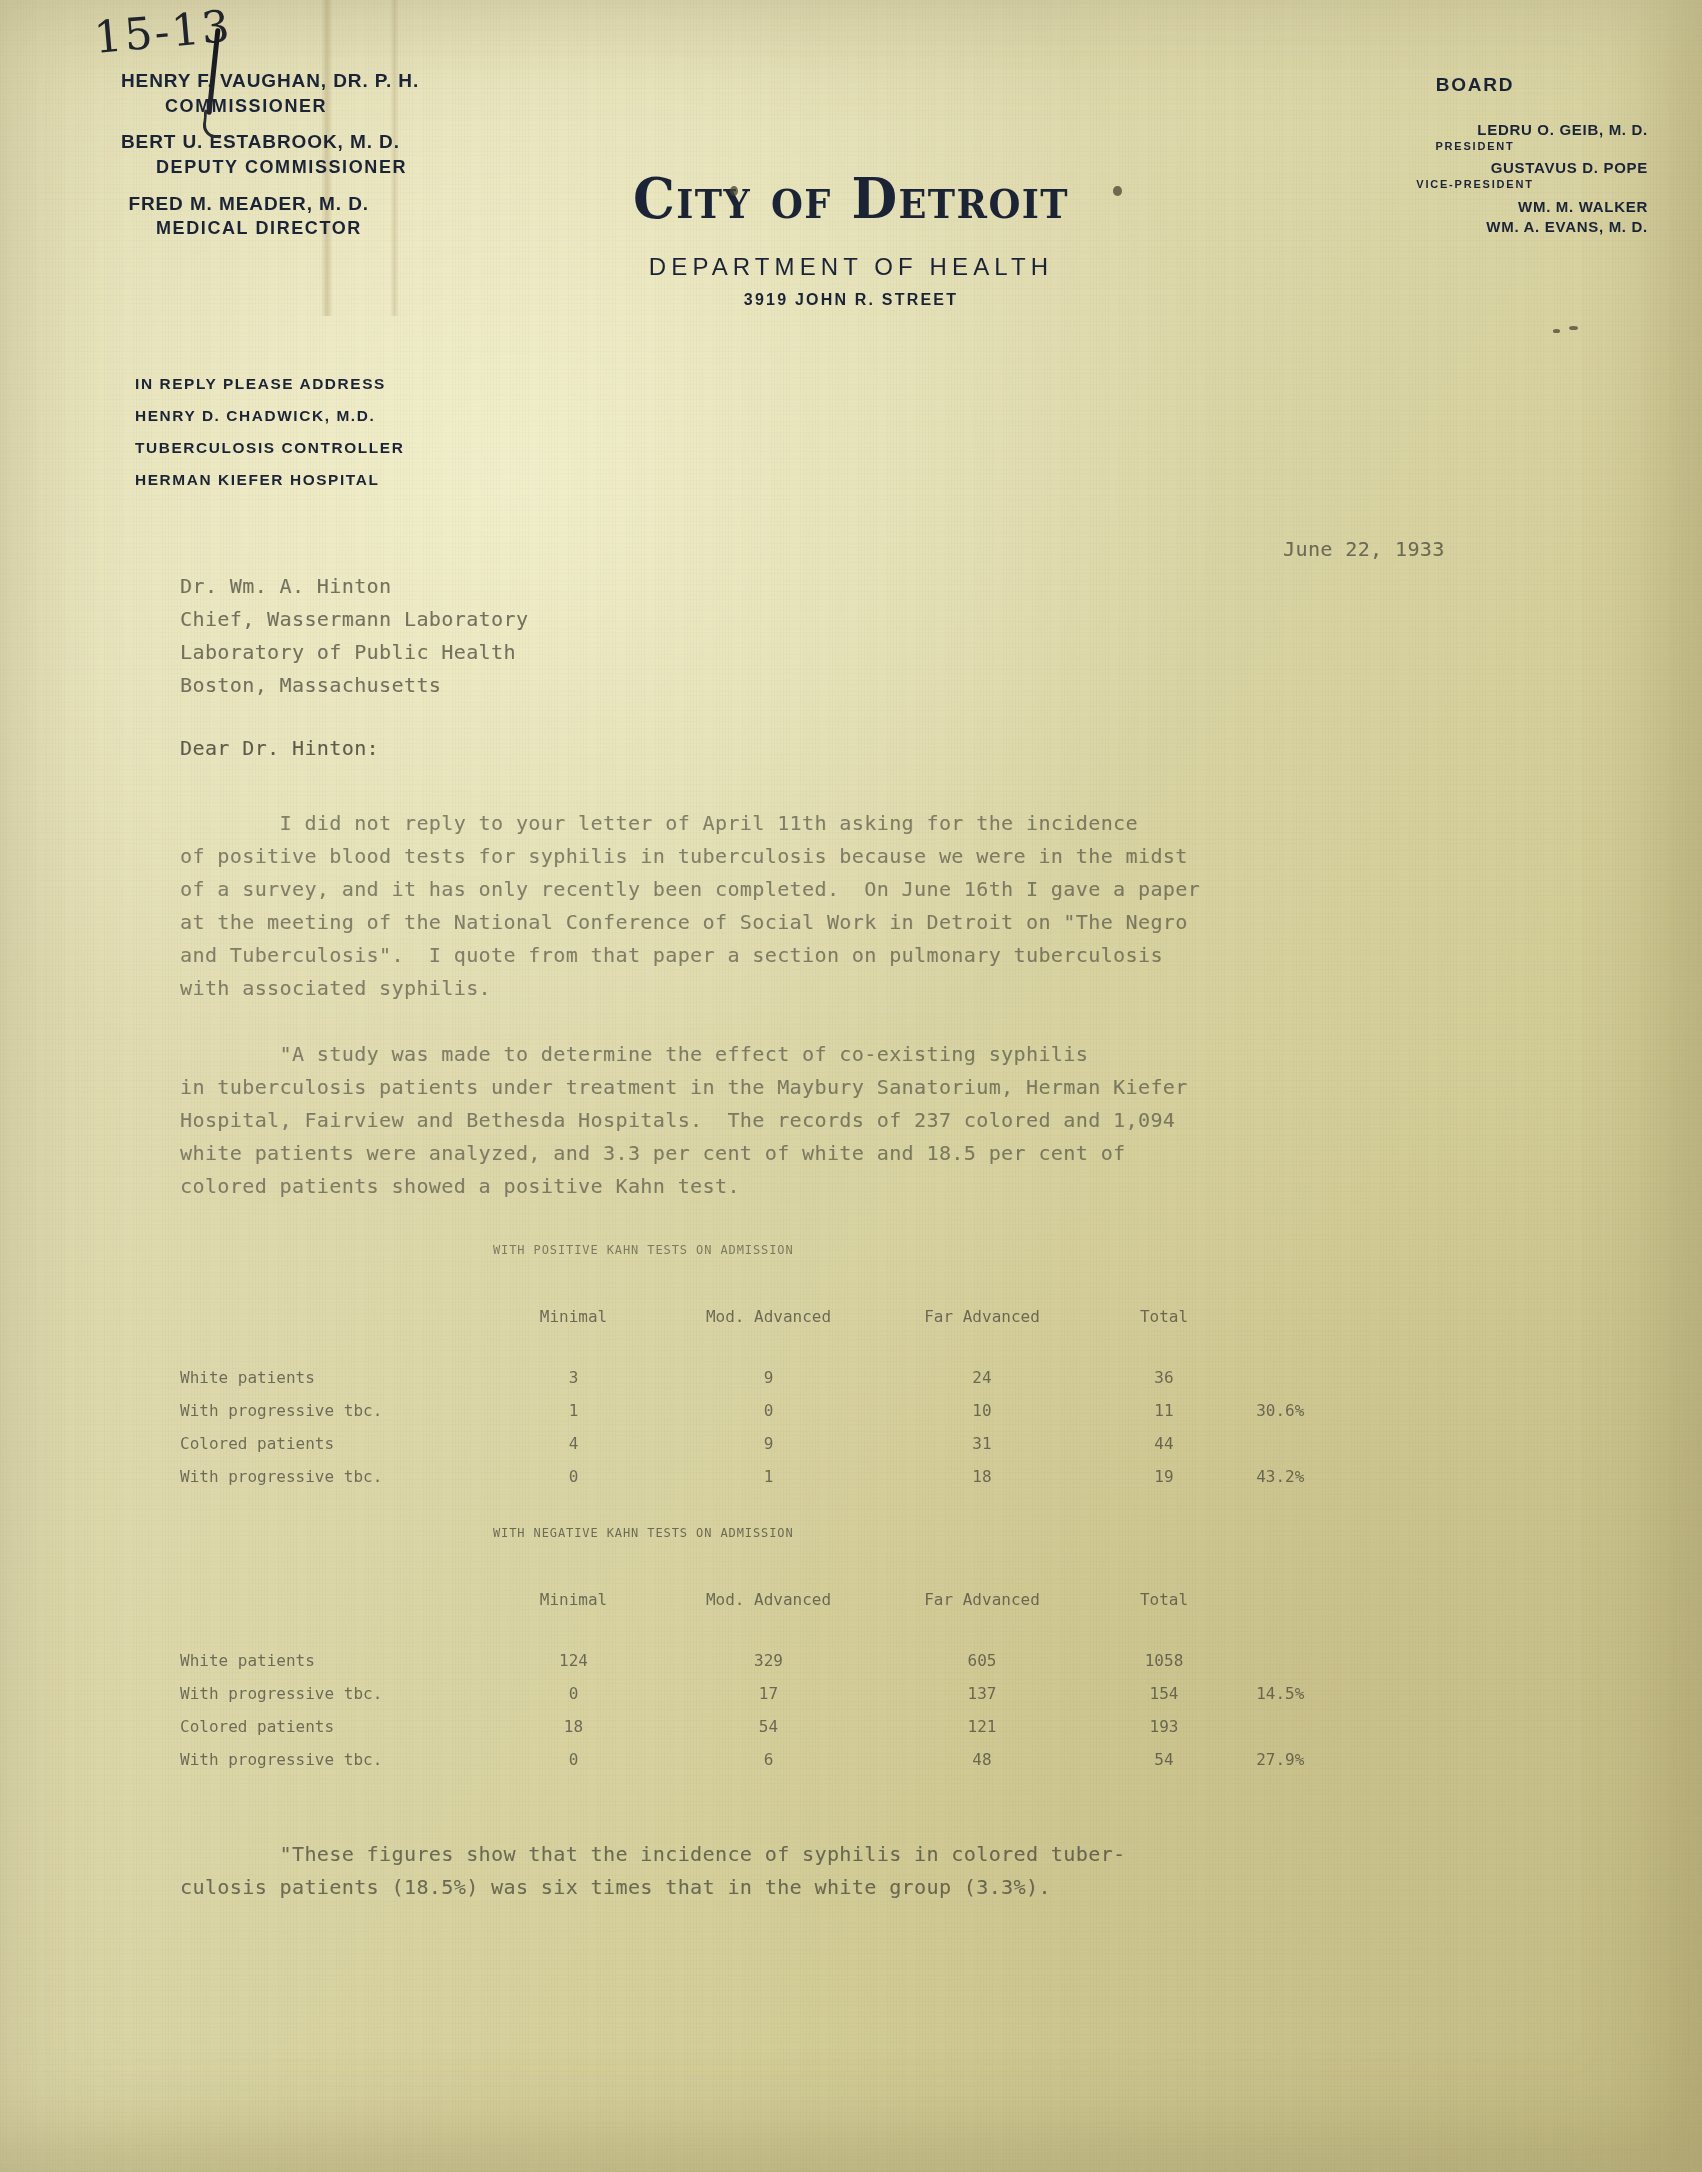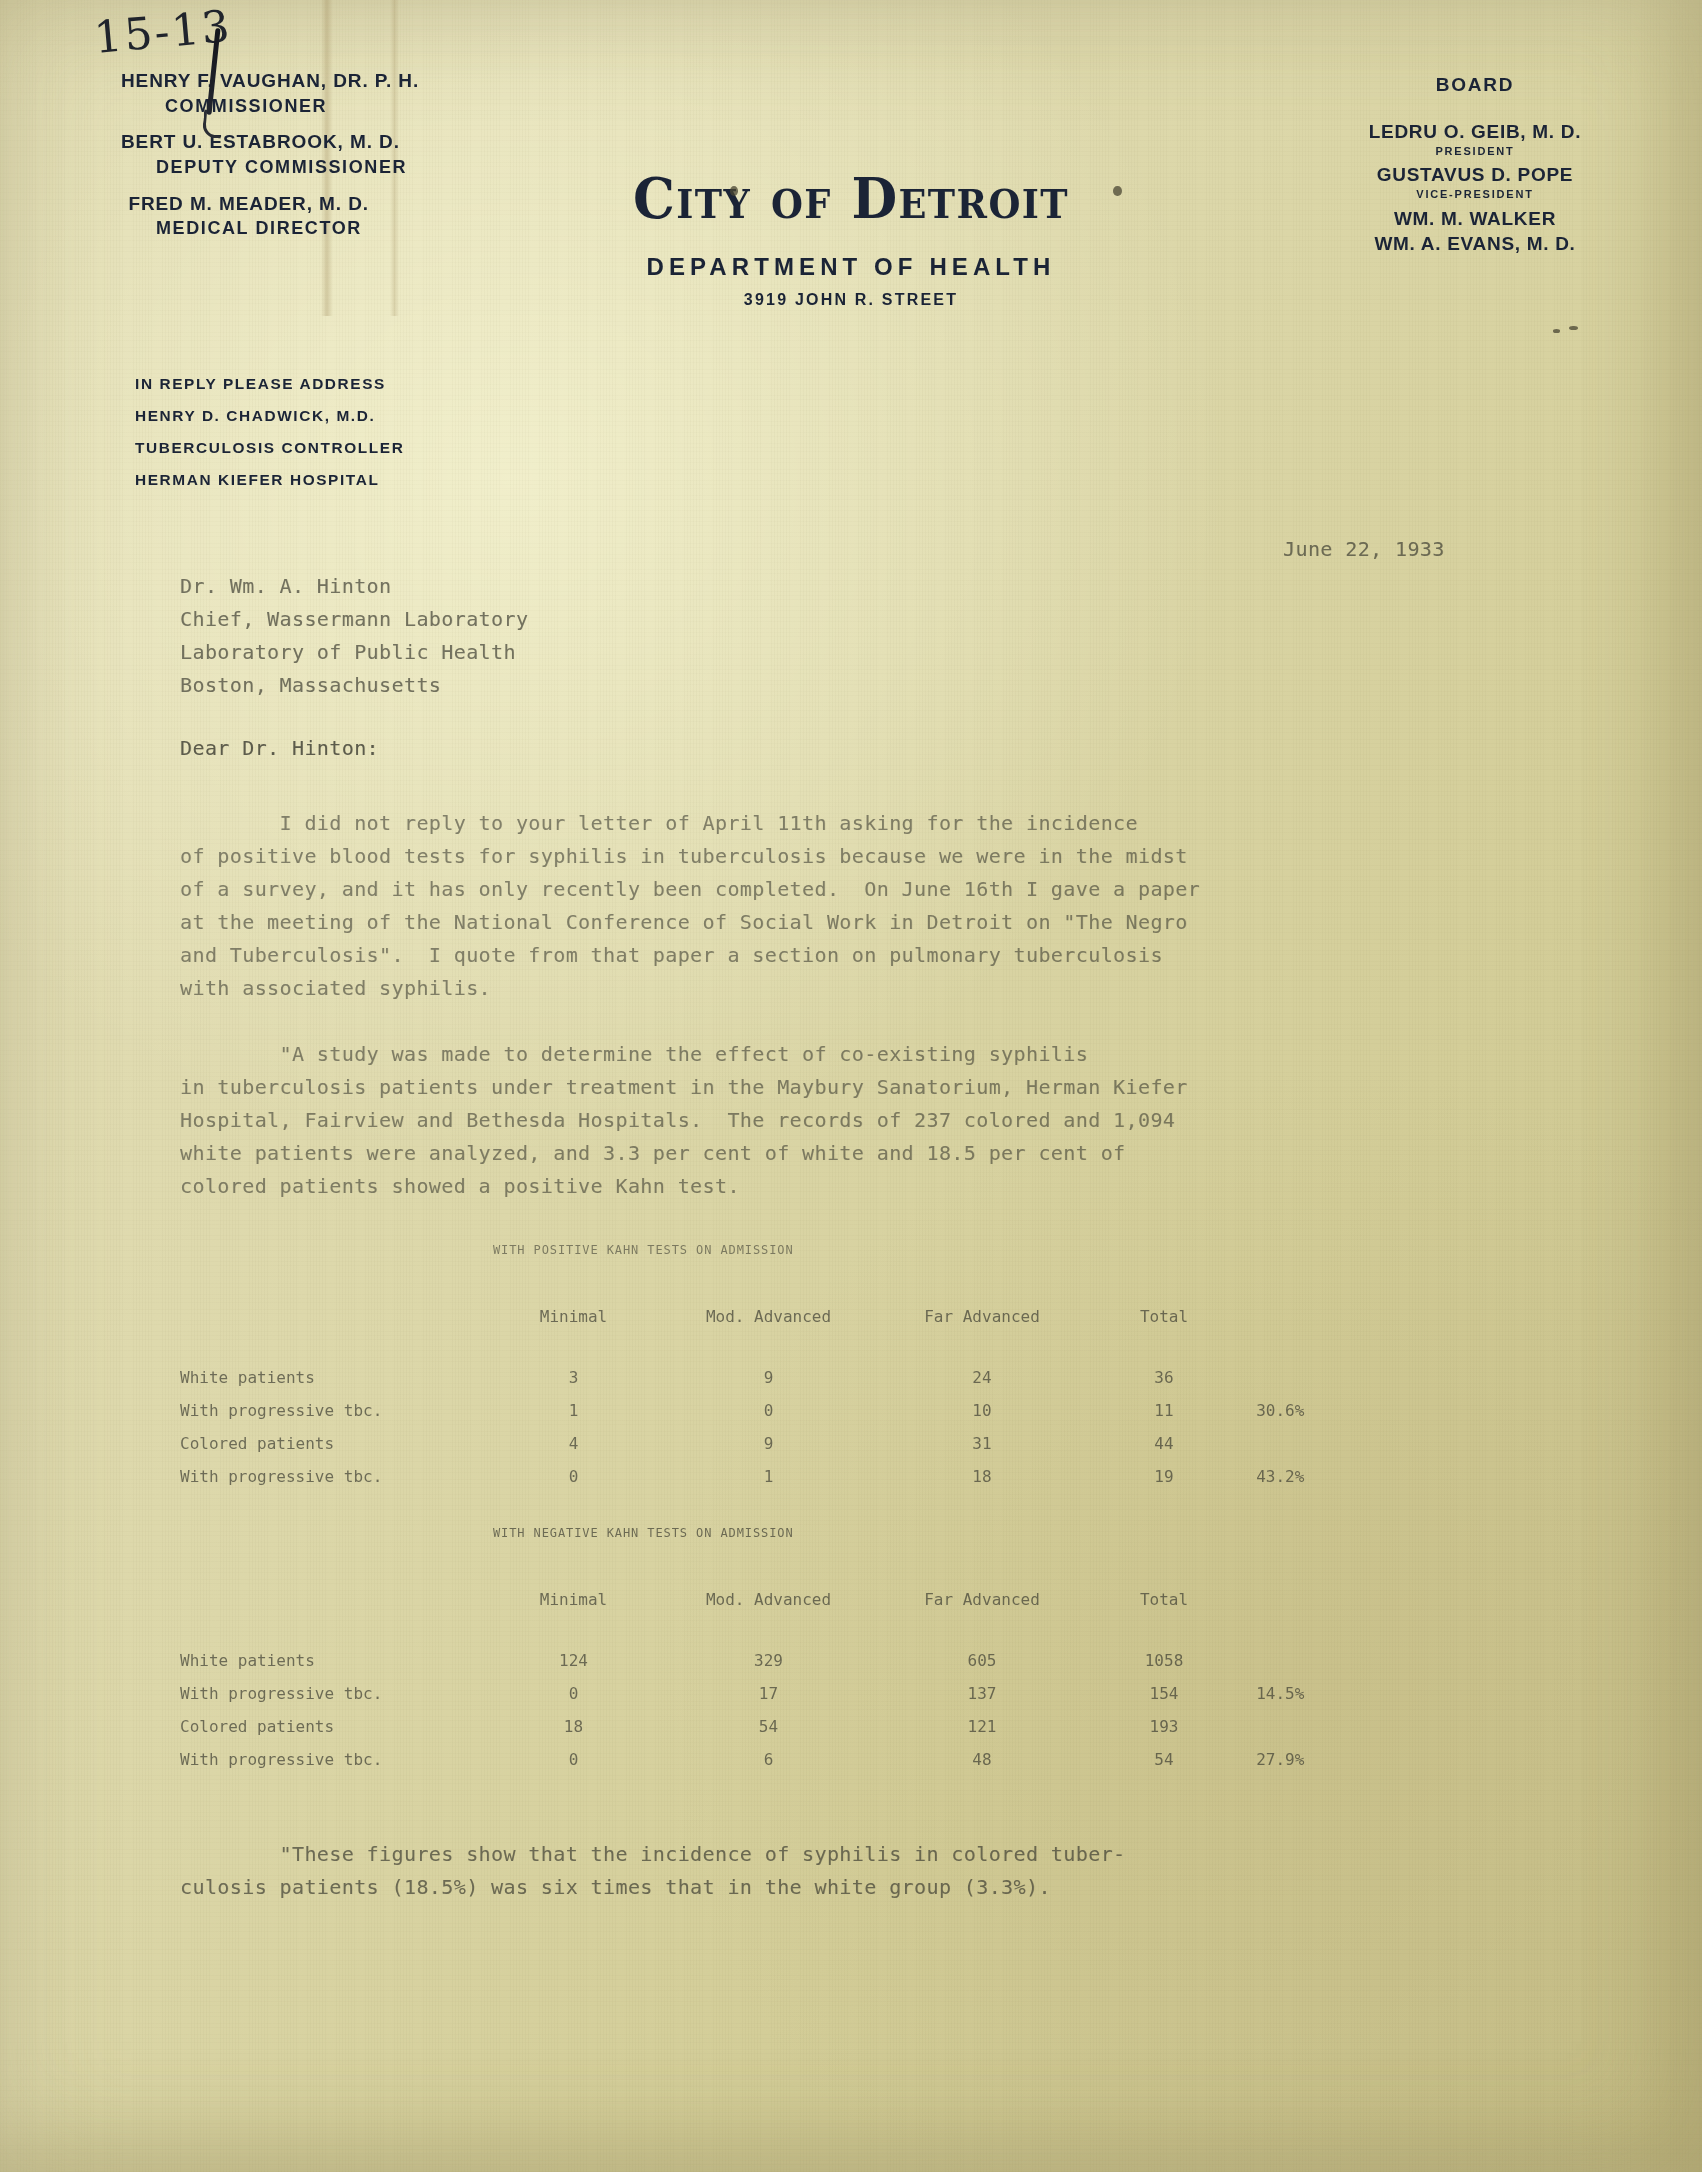--- a/index.html
+++ b/index.html
@@ -40,32 +40,32 @@
   .off-title{font-size:18px;letter-spacing:1.6px;margin-top:3.7px;margin-bottom:14.7px;}
   #off1{padding-left:0px;}
   #off1t{padding-left:44px;}
   #off2{padding-left:0px;}
   #off2t{padding-left:35px;}
   #off3{padding-left:7.4px;}
   #off3t{padding-left:35px;}
 
   #board{left:1302px;top:74px;width:346px;text-align:center;}
   .bd-head{font-size:19px;letter-spacing:1.8px;margin-bottom:25px;}
-  .bd-name{font-size:19px;letter-spacing:0.7px;white-space:nowrap;margin-top:2.9px;}
+  .bd-name{font-size:15px;letter-spacing:0.7px;white-space:nowrap;margin-top:2.9px;text-align:right;}
   .bd-role{font-size:11px;letter-spacing:1.8px;margin-top:2px;margin-bottom:7.4px;}
 
   #masthead{left:0;top:165px;width:1702px;text-align:center;}
   #city{
     font-family:"DejaVu Serif","Liberation Serif",serif;
     font-weight:bold;font-size:56px;color:#1b2436;
     letter-spacing:1.5px;
     font-variant:small-caps;
     transform:scaleX(0.94);
   }
-  #dept{font-size:24px;letter-spacing:5.1px;color:#1b2436;font-weight:bold;margin-top:22px;}
+  #dept{font-size:24px;letter-spacing:5.1px;color:#1b2436;font-weight:normal;margin-top:22px;}
   #addr{font-size:16px;letter-spacing:2.2px;color:#1b2436;font-weight:bold;margin-top:10.3px;}
 
   #replyblock{left:135px;top:368px;color:#1b2436;font-weight:bold;font-size:15.4px;letter-spacing:1.6px;line-height:32px;}
 
   
   .tw{
     font-family:"DejaVu Sans Mono","Liberation Mono",monospace;
     color:#3a3a30;
     font-size:20px;
     line-height:33px;

